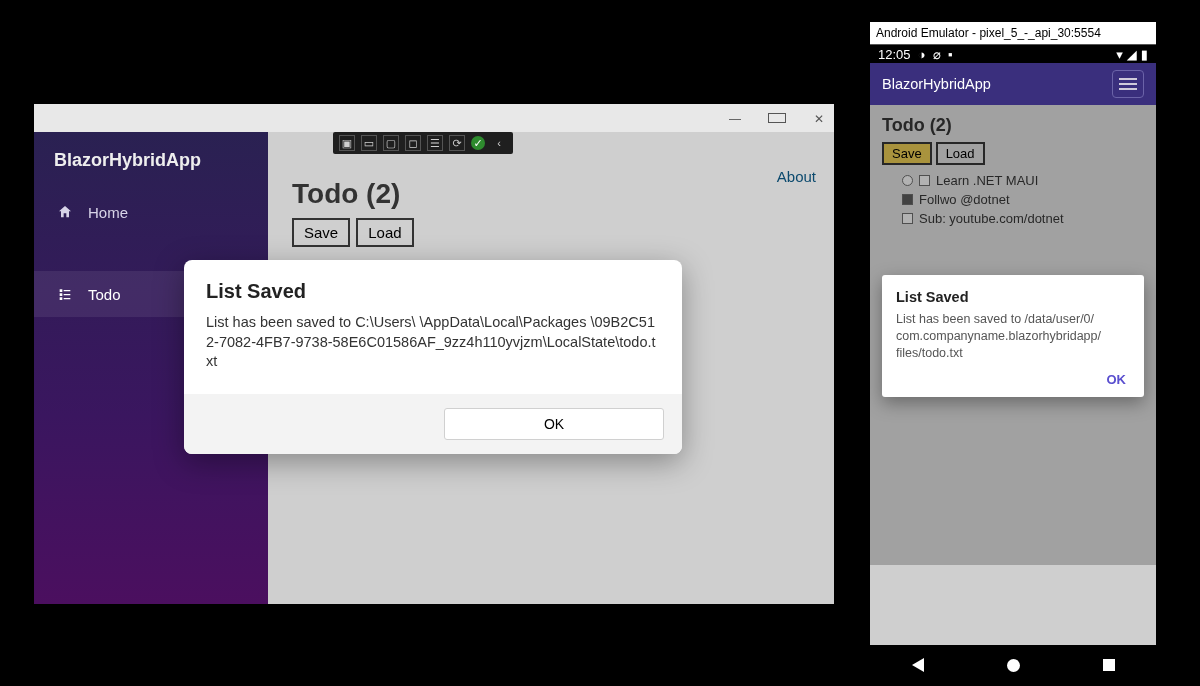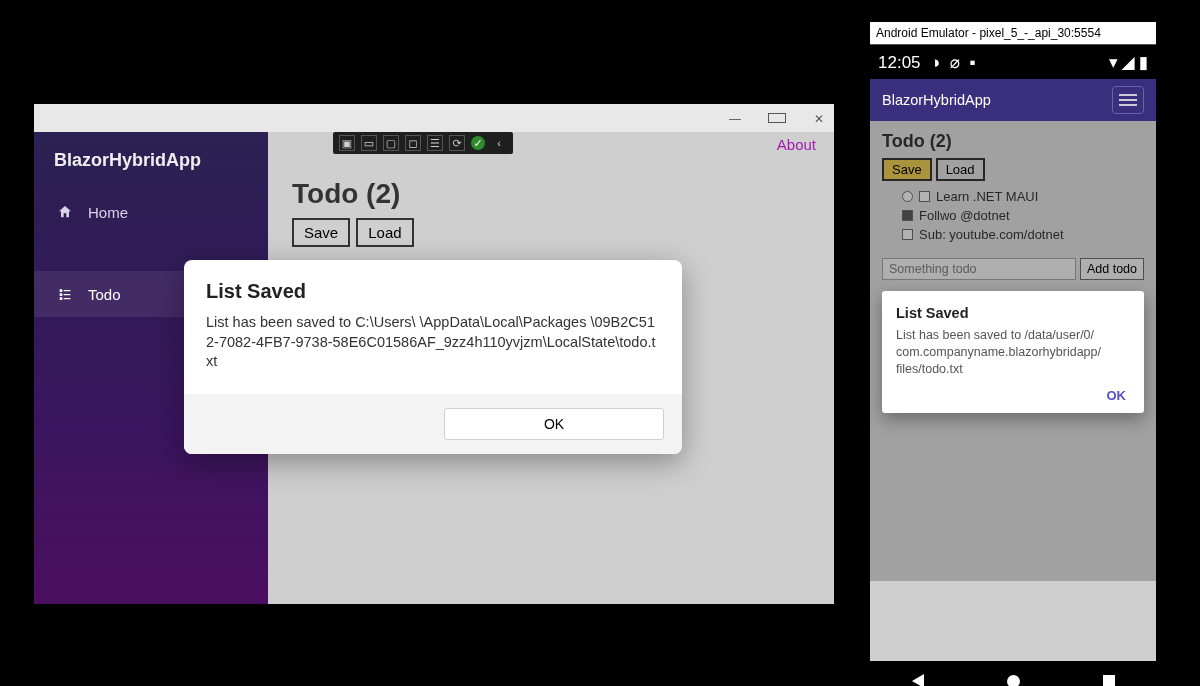--- a/index.html
+++ b/index.html
@@ -54,21 +54,21 @@
   .nav-item.active { background: rgba(255,255,255,.08); color: #fff; margin-top: 36px; }
   .nav-icon { width: 18px; height: 18px; display: inline-flex; align-items: center; justify-content: center; }
   .nav-icon svg { width: 16px; height: 16px; fill: currentColor; }
 
   .content {
     flex: 1;
     background: #cfcfcf;
     position: relative;
     padding: 10px 24px;
   }
-  .about-link { position: absolute; right: 18px; top: 4px; color: #a21caf; font-size: 15px; }
+  .about-link { position: absolute; right: 18px; top: 36px; color: #0c4a6e; font-size: 15px; }
   .todo-title { font-size: 28px; margin-top: 36px; margin-bottom: 8px; color: #333; }
   .btn-row { display: flex; gap: 6px; }
   .btn {
     border: 2px solid #333;
     background: #cfcfcf;
     padding: 4px 10px;
     font-size: 15px;
     cursor: pointer;
   }
 
@@ -124,24 +124,24 @@
   .emu-title {
     background: #fff;
     font-size: 12px;
     padding: 4px 6px;
     color: #000;
     border-bottom: 1px solid #555;
   }
   .statusbar {
     background: #000;
     color: #fff;
-    font-size: 17px;
+    font-size: 13px;
     padding: 2px 8px;
     display: flex; justify-content: space-between; align-items: center;
-    height: 34px;
+    height: 18px;
   }
   .statusbar .right { display: flex; gap: 4px; align-items: center; }
   .appbar {
     background: #3a2f7d;
     color: #fff;
     height: 42px;
     display: flex; align-items: center; justify-content: space-between;
     padding: 0 12px;
     font-size: 14.5px;
   }
@@ -157,21 +157,21 @@
   
   .android-dim {
     position: absolute; inset: 0;
     background: rgba(0,0,0,0.22);
     pointer-events: none;
   }
   .android-title { font-size: 18px; font-weight: 600; margin-bottom: 6px; color: #333; }
   .android-btns { display: flex; gap: 4px; margin-bottom: 6px; }
   .abtn { border: 2px solid #333; background: #cfcfcf; padding: 2px 8px; font-size: 13px; }
   .abtn.highlight { background: #d9bd4f; }
-  .checklist { list-style: none; padding-left: 20px; margin-bottom: 14px; }
+  .checklist { list-style: none; padding-left: 20px; margin-bottom: 0; }
   .checklist li { display: flex; align-items: center; gap: 6px; font-size: 13px; padding: 2px 0; color: #333; }
   .chk { width: 11px; height: 11px; border: 1px solid #666; background: #e4e4e4; display: inline-block; }
   .chk.checked { background: #555; }
   .radio { width: 11px; height: 11px; border: 1px solid #666; border-radius: 50%; background: #e4e4e4; display: inline-block; }
   .add-row { display: flex; gap: 4px; }
   .add-input { flex: 1; border: 1px solid #999; background: #e0e0e0; padding: 3px 6px; font-size: 12.5px; color: #777; }
   .addbtn { border: 1px solid #666; background: #e0e0e0; padding: 3px 6px; font-size: 12.5px; }
 
   .android-dialog {
     position: absolute;
@@ -299,24 +299,20 @@
       </li>
       <li>
         <span class="chk checked"></span>
         <span>Follwo @dotnet</span>
       </li>
       <li>
         <span class="chk"></span>
         <span>Sub: youtube.com/dotnet</span>
       </li>
     </ul>
-    <div class="add-row">
-      <input class="add-input" placeholder="Something todo" style="">
-      <button class="addbtn">Add todo</button>
-    </div>
 
     <div class="android-dim"></div>
 
     <div class="android-dialog">
       <div class="dtitle">List Saved</div>
       <div class="dmsg">List has been saved to /data/user/0/ com.companyname.blazorhybridapp/ files/todo.txt</div>
       <div class="dok">OK</div>
     </div>
   </div>
 

